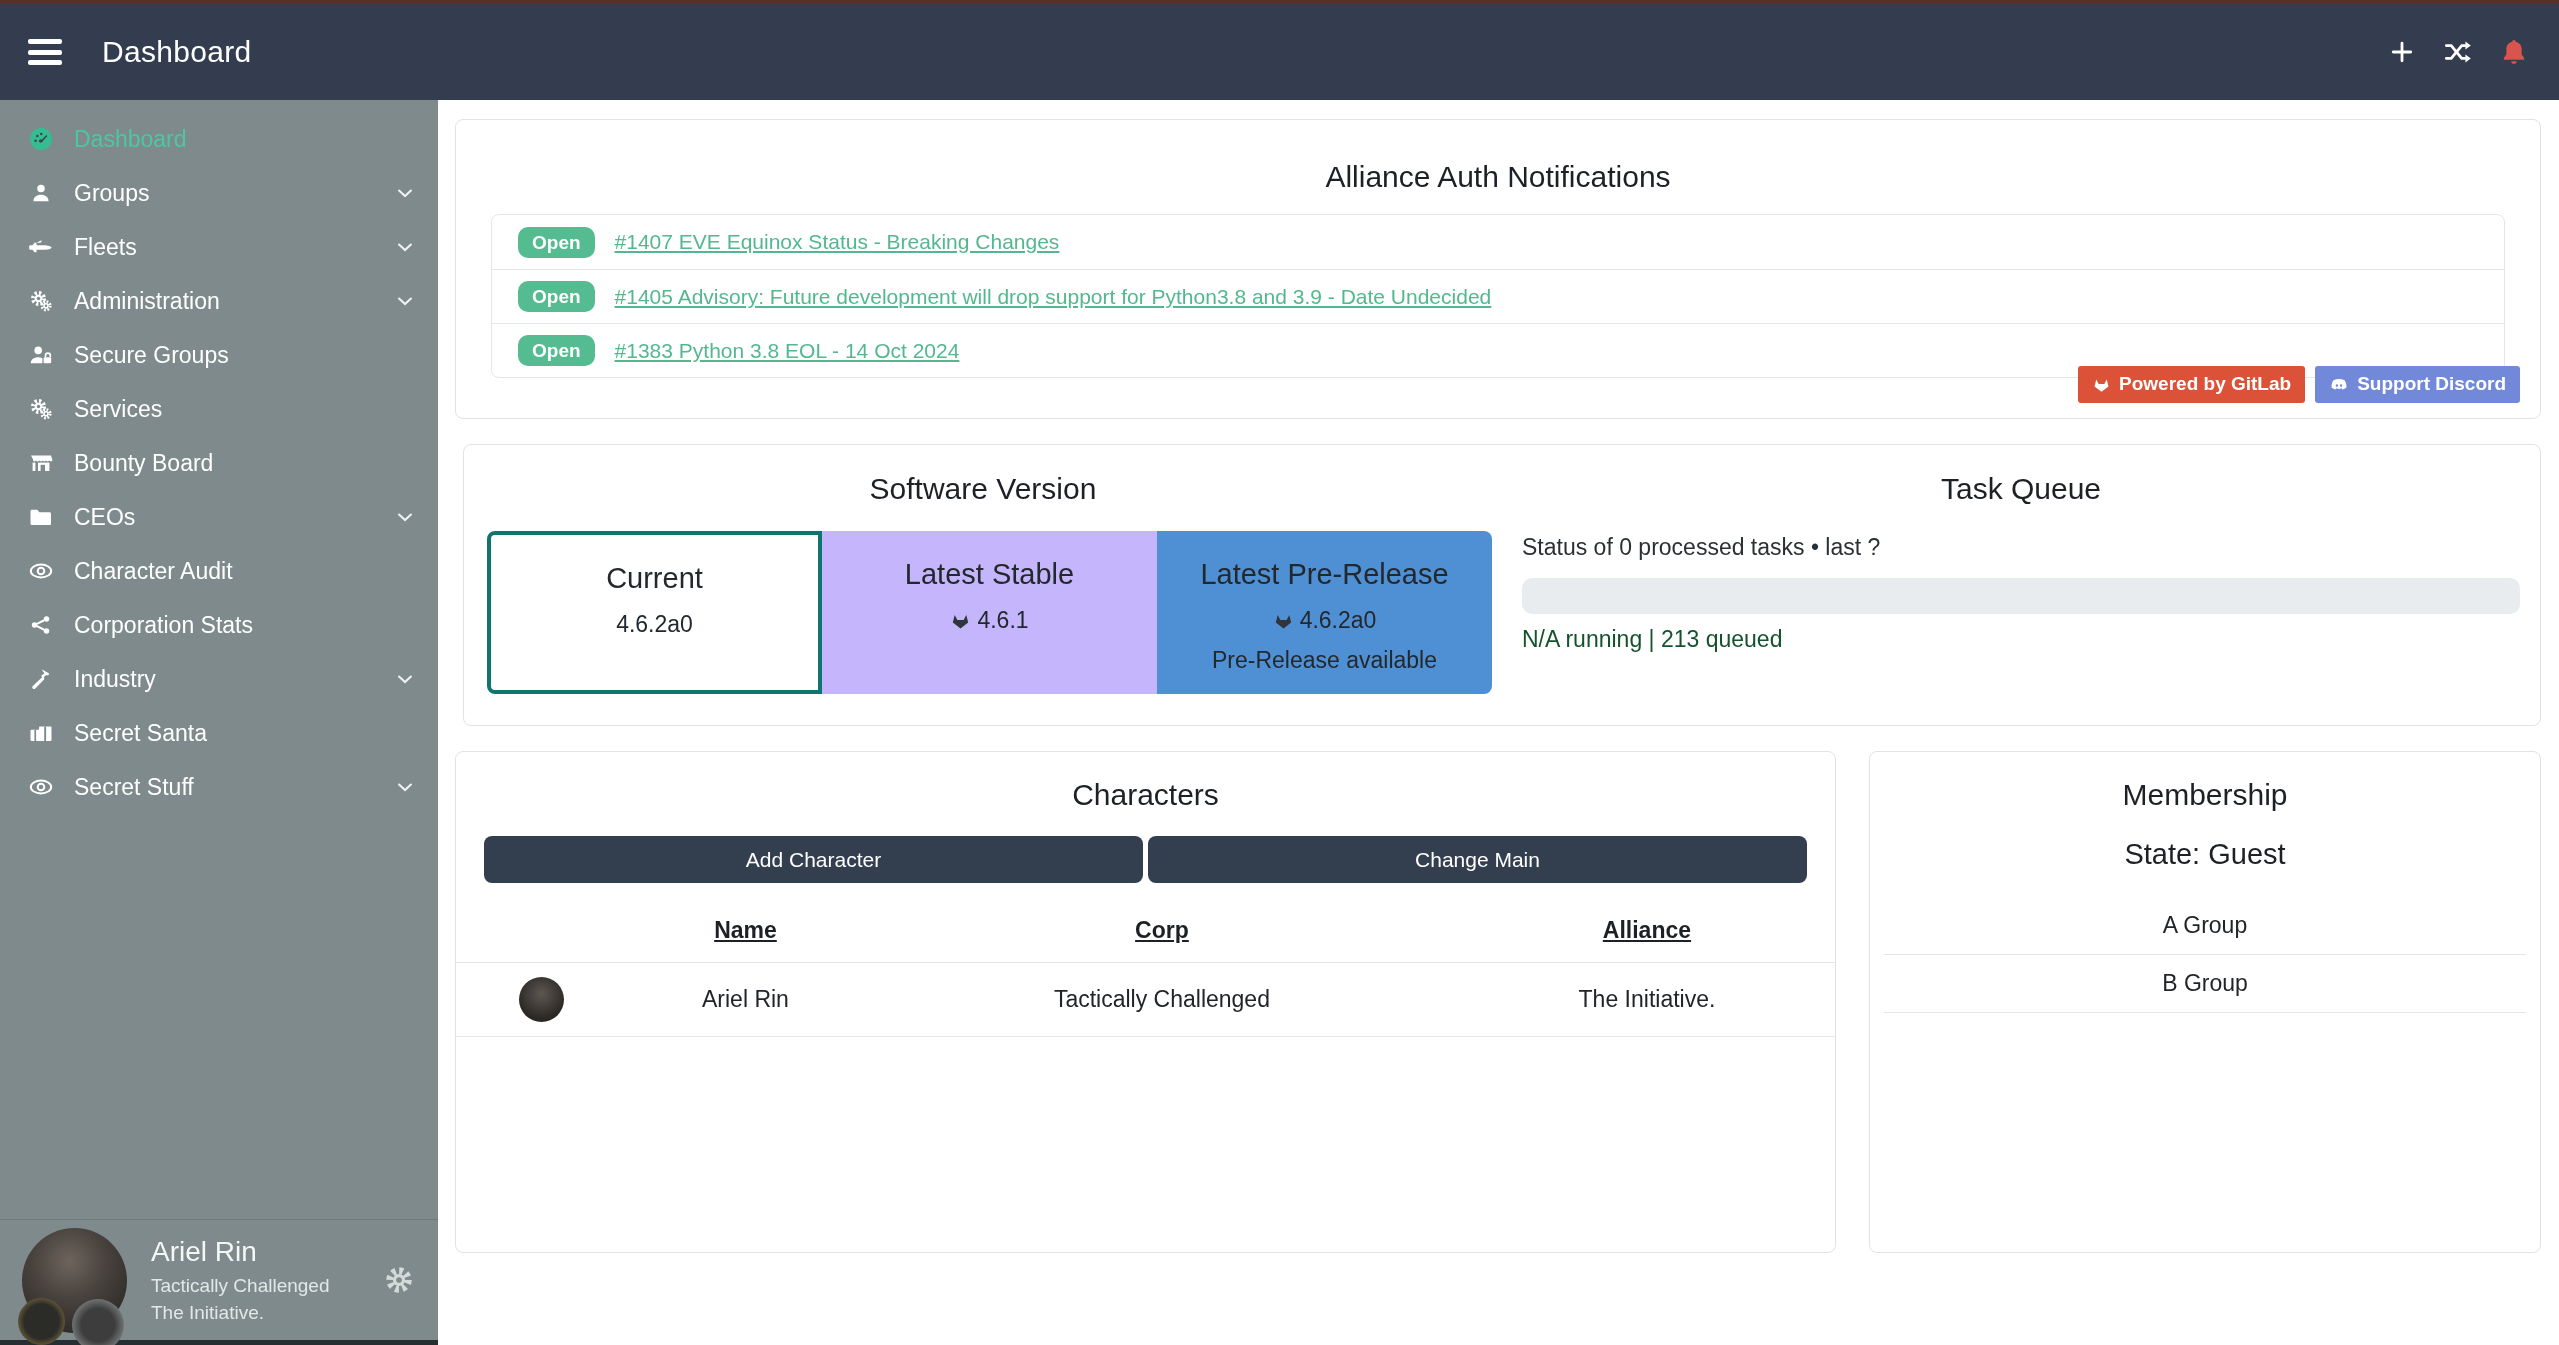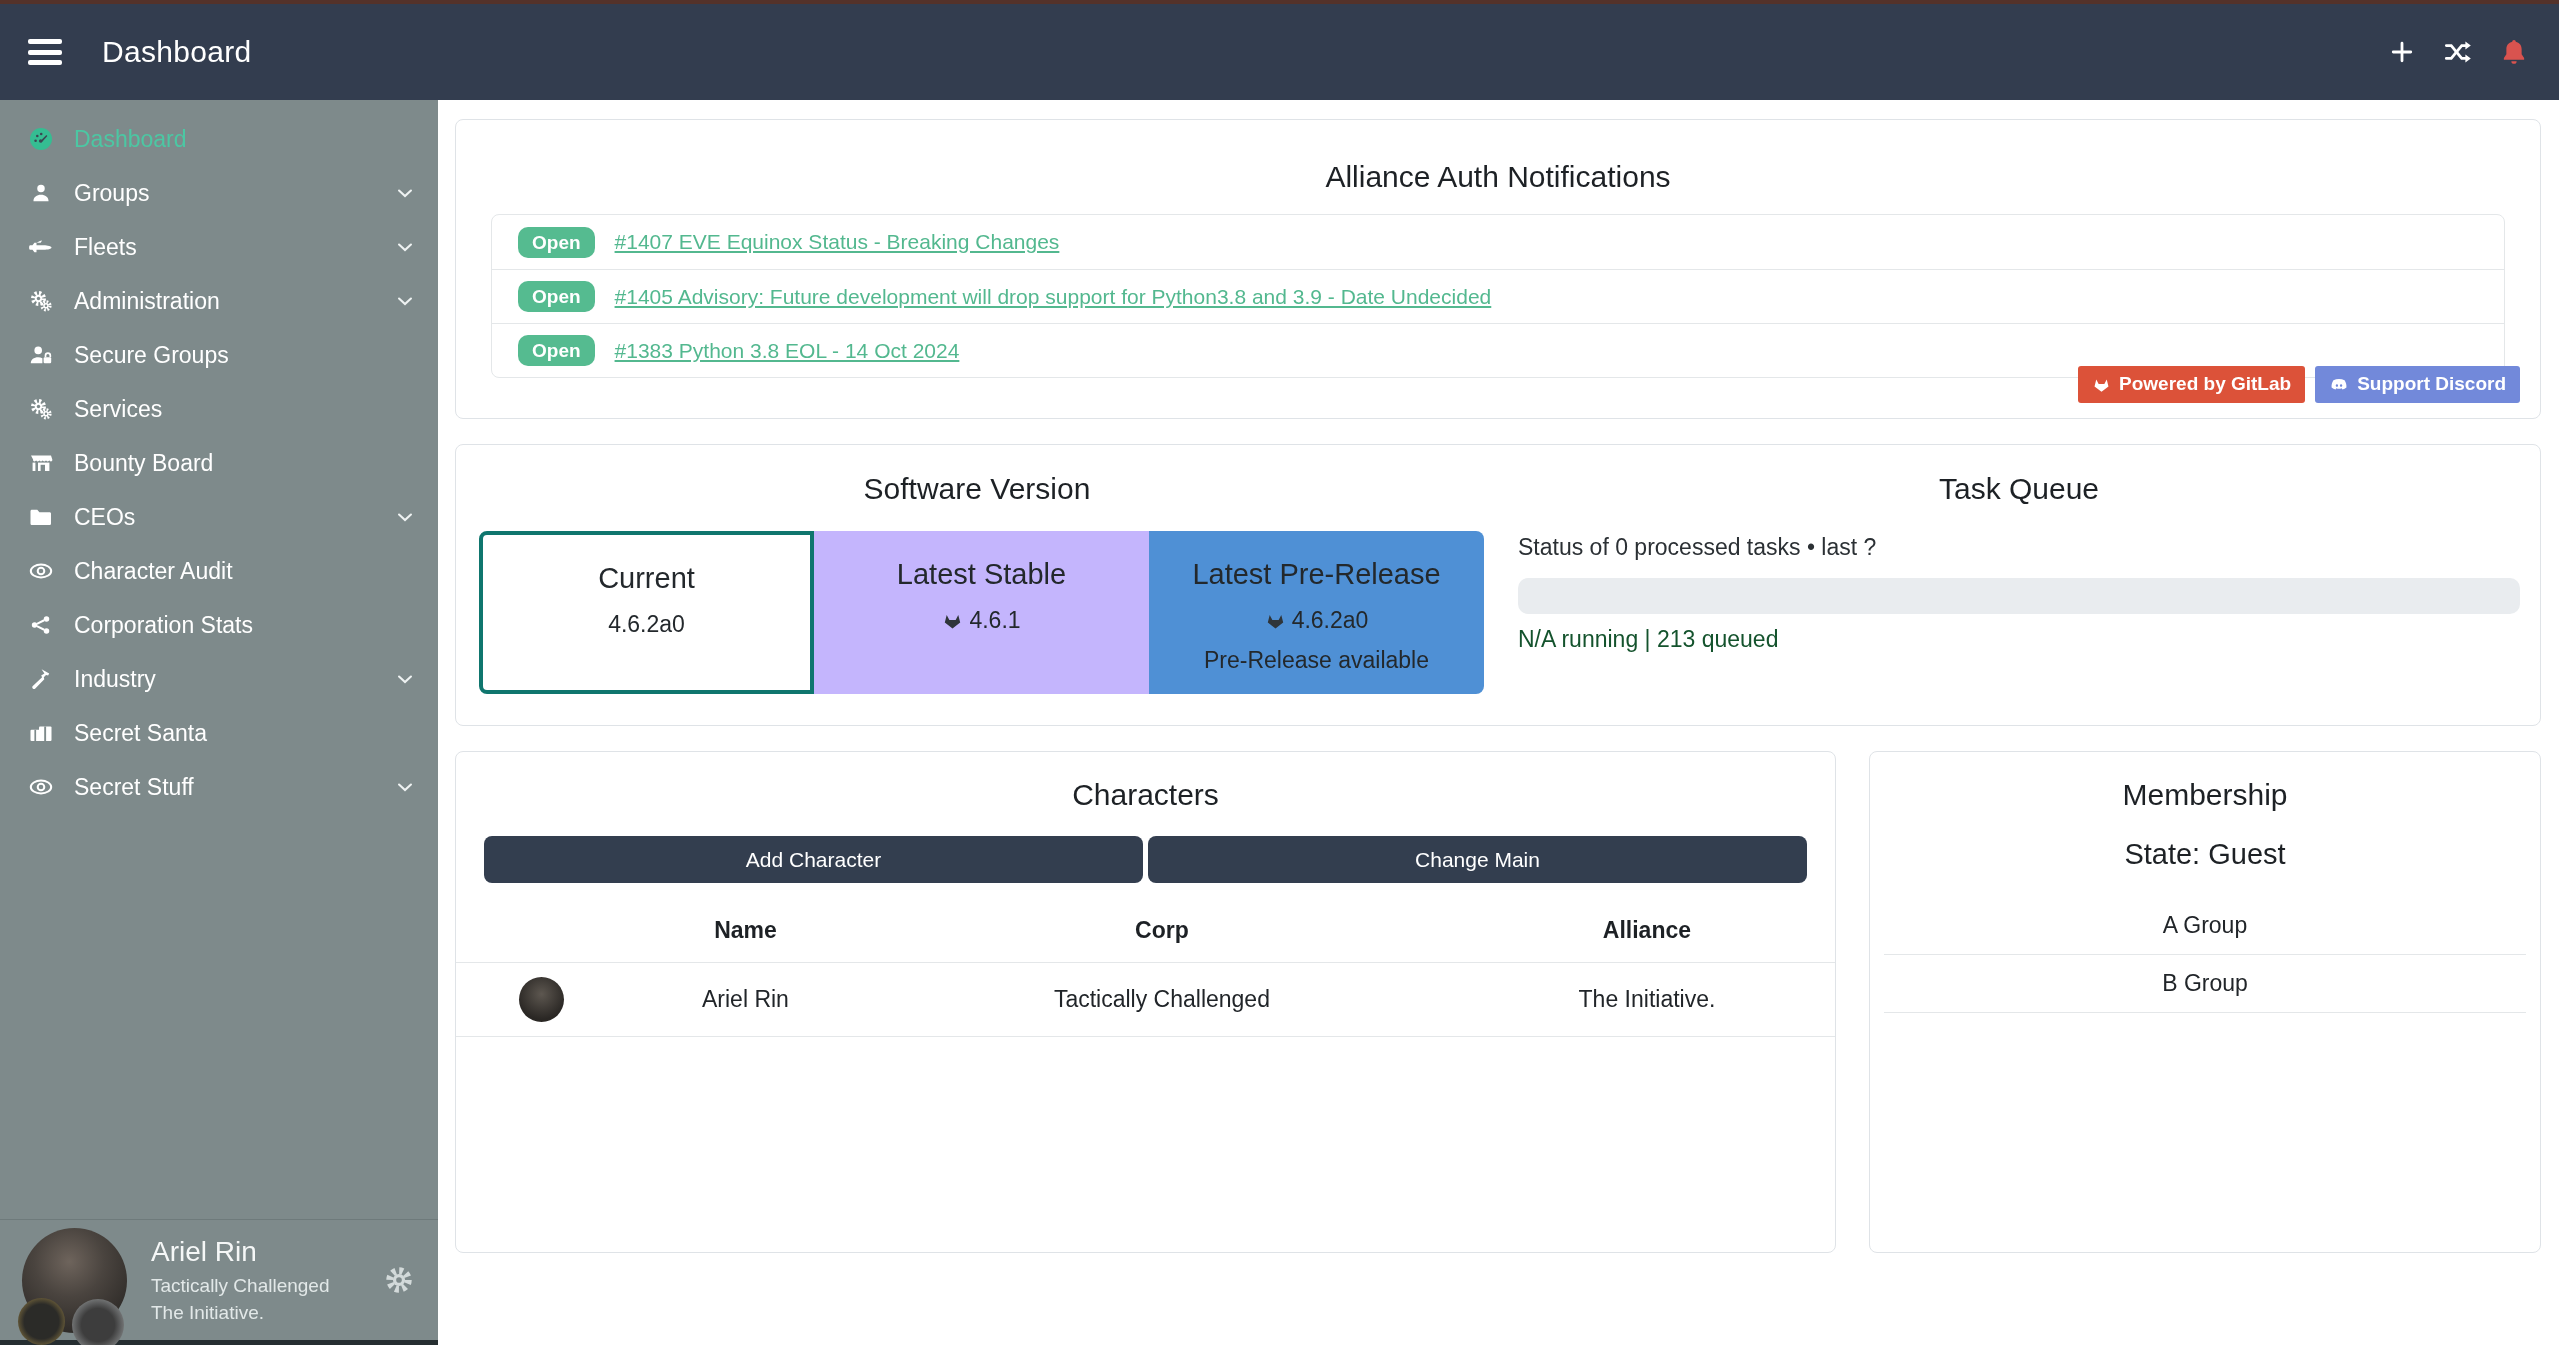--- a/index.html
+++ b/index.html
@@ -45,21 +45,21 @@
   .notif-list { margin:20px 35px 0; border:1px solid #e4e7e9; border-radius:8px; }
   .notif-row { display:flex; align-items:center; height:54px; padding:0 26px; }
   .notif-row + .notif-row { border-top:1px solid #e4e7e9; }
   .open-badge { background:#55bb90; color:#fff; font-size:19px; font-weight:bold; padding:6px 14px; border-radius:10px; line-height:1; }
   .notif-link { margin-left:20px; font-size:21px; color:#53b88f; text-decoration:underline; }
   .notif-footer { position:absolute; right:20px; bottom:15px; display:flex; gap:10px; }
   .pill { display:inline-flex; align-items:center; gap:8px; color:#fff; font-size:19px; font-weight:bold; padding:5px 14px; border-radius:3px; text-decoration:none; line-height:1.4; }
   .pill-gitlab { background:#dc5239; }
   .pill-discord { background:#7289da; }
   
-  .combo-card { height:282px; margin-bottom:25px; display:flex; padding-top:27px; }
+  .combo-card { height:282px; margin-bottom:25px; display:flex; padding-top:27px;margin-left:8px; }
   .combo-left { width:50%; }
   .combo-right { width:50%; }
   .vrow { display:flex; margin:25px 0 0 23px; width:1005px; border-radius:8px; }
   .vbox { width:335px; height:163px; text-align:center; padding-top:27px; }
   .vbox .vt { font-size:29px; color:#23282c; }
   .vbox .vv { margin-top:16px; font-size:23px; color:#23282c; display:flex; align-items:center; justify-content:center; gap:6px; }
   .vbox .vs { margin-top:13px; font-size:23px; color:#23282c; }
   .vbox-current { background:#fff; border:4px solid #0f766e; border-radius:8px 0 0 8px; }
   .vbox-stable { background:#c4b5fd; border-radius:0; }
   .vbox-pre { background:#4f90d5; border-radius:0 8px 8px 0; }
@@ -67,21 +67,21 @@
   .tq-status { margin-top:28px; font-size:23px; color:#2b3034; }
   .tq-progress { margin-top:17px; height:36px; background:#e9ecef; border-radius:10px; overflow:hidden; }
   .tq-progress .fill { height:100%; width:0%; background:#57bb93; }
   .tq-footer { margin-top:12px; font-size:23px; color:#14532d; }
   
   .bottom-row { display:flex; gap:33px; }
   .chars-card { width:1381px; height:502px; padding-top:26px; }
   .char-buttons { display:flex; gap:5px; margin:24px 28px 0; }
   .dark-btn { flex:1; height:47px; background:#333e4f; border:none; border-radius:8px; color:#fff; font-size:21px; font-family:inherit; cursor:pointer; }
   .char-table { width:100%; margin-top:16px; border-collapse:collapse; }
-  .char-table th { font-size:23px; font-weight:bold; color:#1d2125; padding:18px 0; text-align:center; }
+  .char-table th { font-size:23px; font-weight:bold; color:#1d2125; padding:18px 0; text-align:center;text-decoration:underline; }
   .char-table td { font-size:23px; color:#212529; padding:14px 0; text-align:center; border-top:1px solid #e4e7e9; border-bottom:1px solid #e4e7e9; }
   .char-table .col-av { width:170px; }
   .row-avatar { width:45px; height:45px; border-radius:50%; margin:0 auto;
     background:radial-gradient(circle at 50% 38%, #5d5750 0%, #2a2724 70%); }
   .member-card { width:672px; height:502px; padding-top:26px; }
   .member-state { text-align:center; font-size:29px; color:#1d2125; margin-top:26px; }
   .group-list { margin:26px 14px 0; }
   .group-row { text-align:center; font-size:23px; color:#212529; padding:15px 0; border-bottom:1px solid #e4e7e9; }
   svg { display:block; }
 </style>

